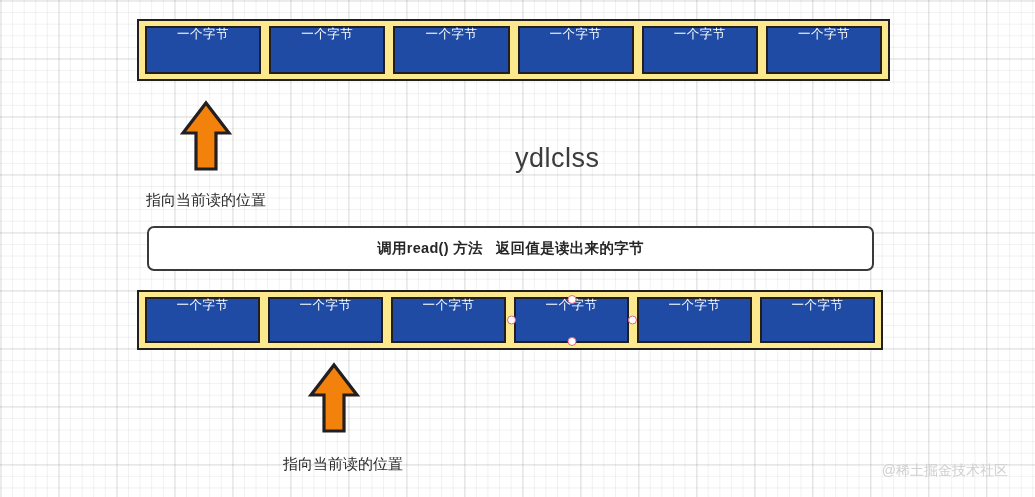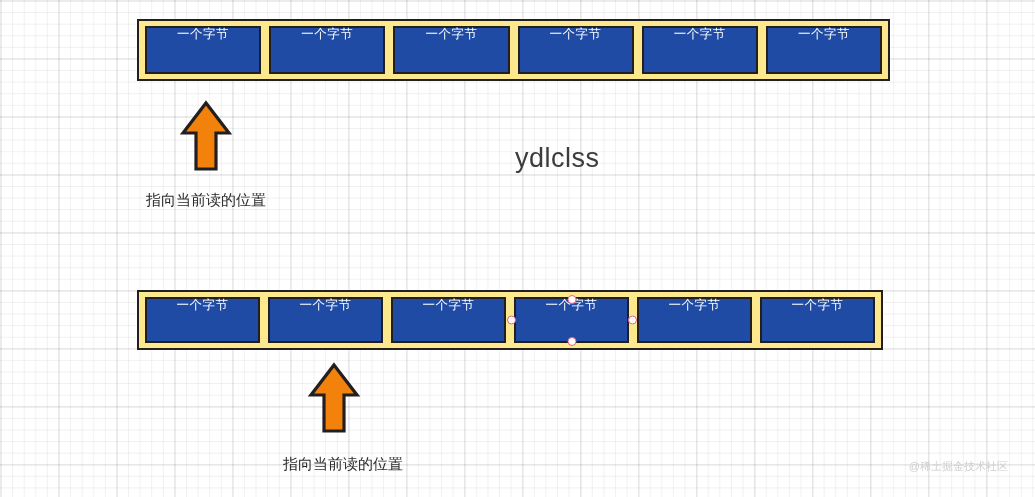--- a/index.html
+++ b/index.html
@@ -130,22 +130,22 @@
     font-weight: bold;
     color: #262626;
     letter-spacing: 0.3px;
     white-space: pre;
   }
 
   
   .watermark {
     position: absolute;
     right: 27px;
-    bottom: 23px;
-    font-size: 11px;
+    bottom: 17px;
+    font-size: 14px;
     color: #cfcfcf;
     white-space: nowrap;
     user-select: none;
   }
 </style>
 </head>
 <body>
 
 <div id="canvas">
 
@@ -173,20 +173,23 @@
   <div class="arrow arrow-top">
     <svg width="52" height="72" viewBox="0 0 52 72" xmlns="http://www.w3.org/2000/svg">
       <polygon points="26,3 49,33 36,33 36,69 16,69 16,33 3,33" fill="#F2820C" stroke="#231f20" stroke-width="3.2" stroke-linejoin="miter"></polygon>
     </svg>
   </div>
 
   <div class="caption caption-top">指向当前读的位置</div>
 
   <div class="scribble">ydlclss</div>
 
+  <div class="read-box">
+    <span class="read-box-label">调用read() 方法   返回值是读出来的字节</span>
+  </div>
 
   <div class="strip strip-bottom">
     <div class="byte-cell">
       <span class="cell-label">一个字节</span>
     </div>
     <div class="byte-cell">
       <span class="cell-label">一个字节</span>
     </div>
     <div class="byte-cell">
       <span class="cell-label">一个字节</span>

